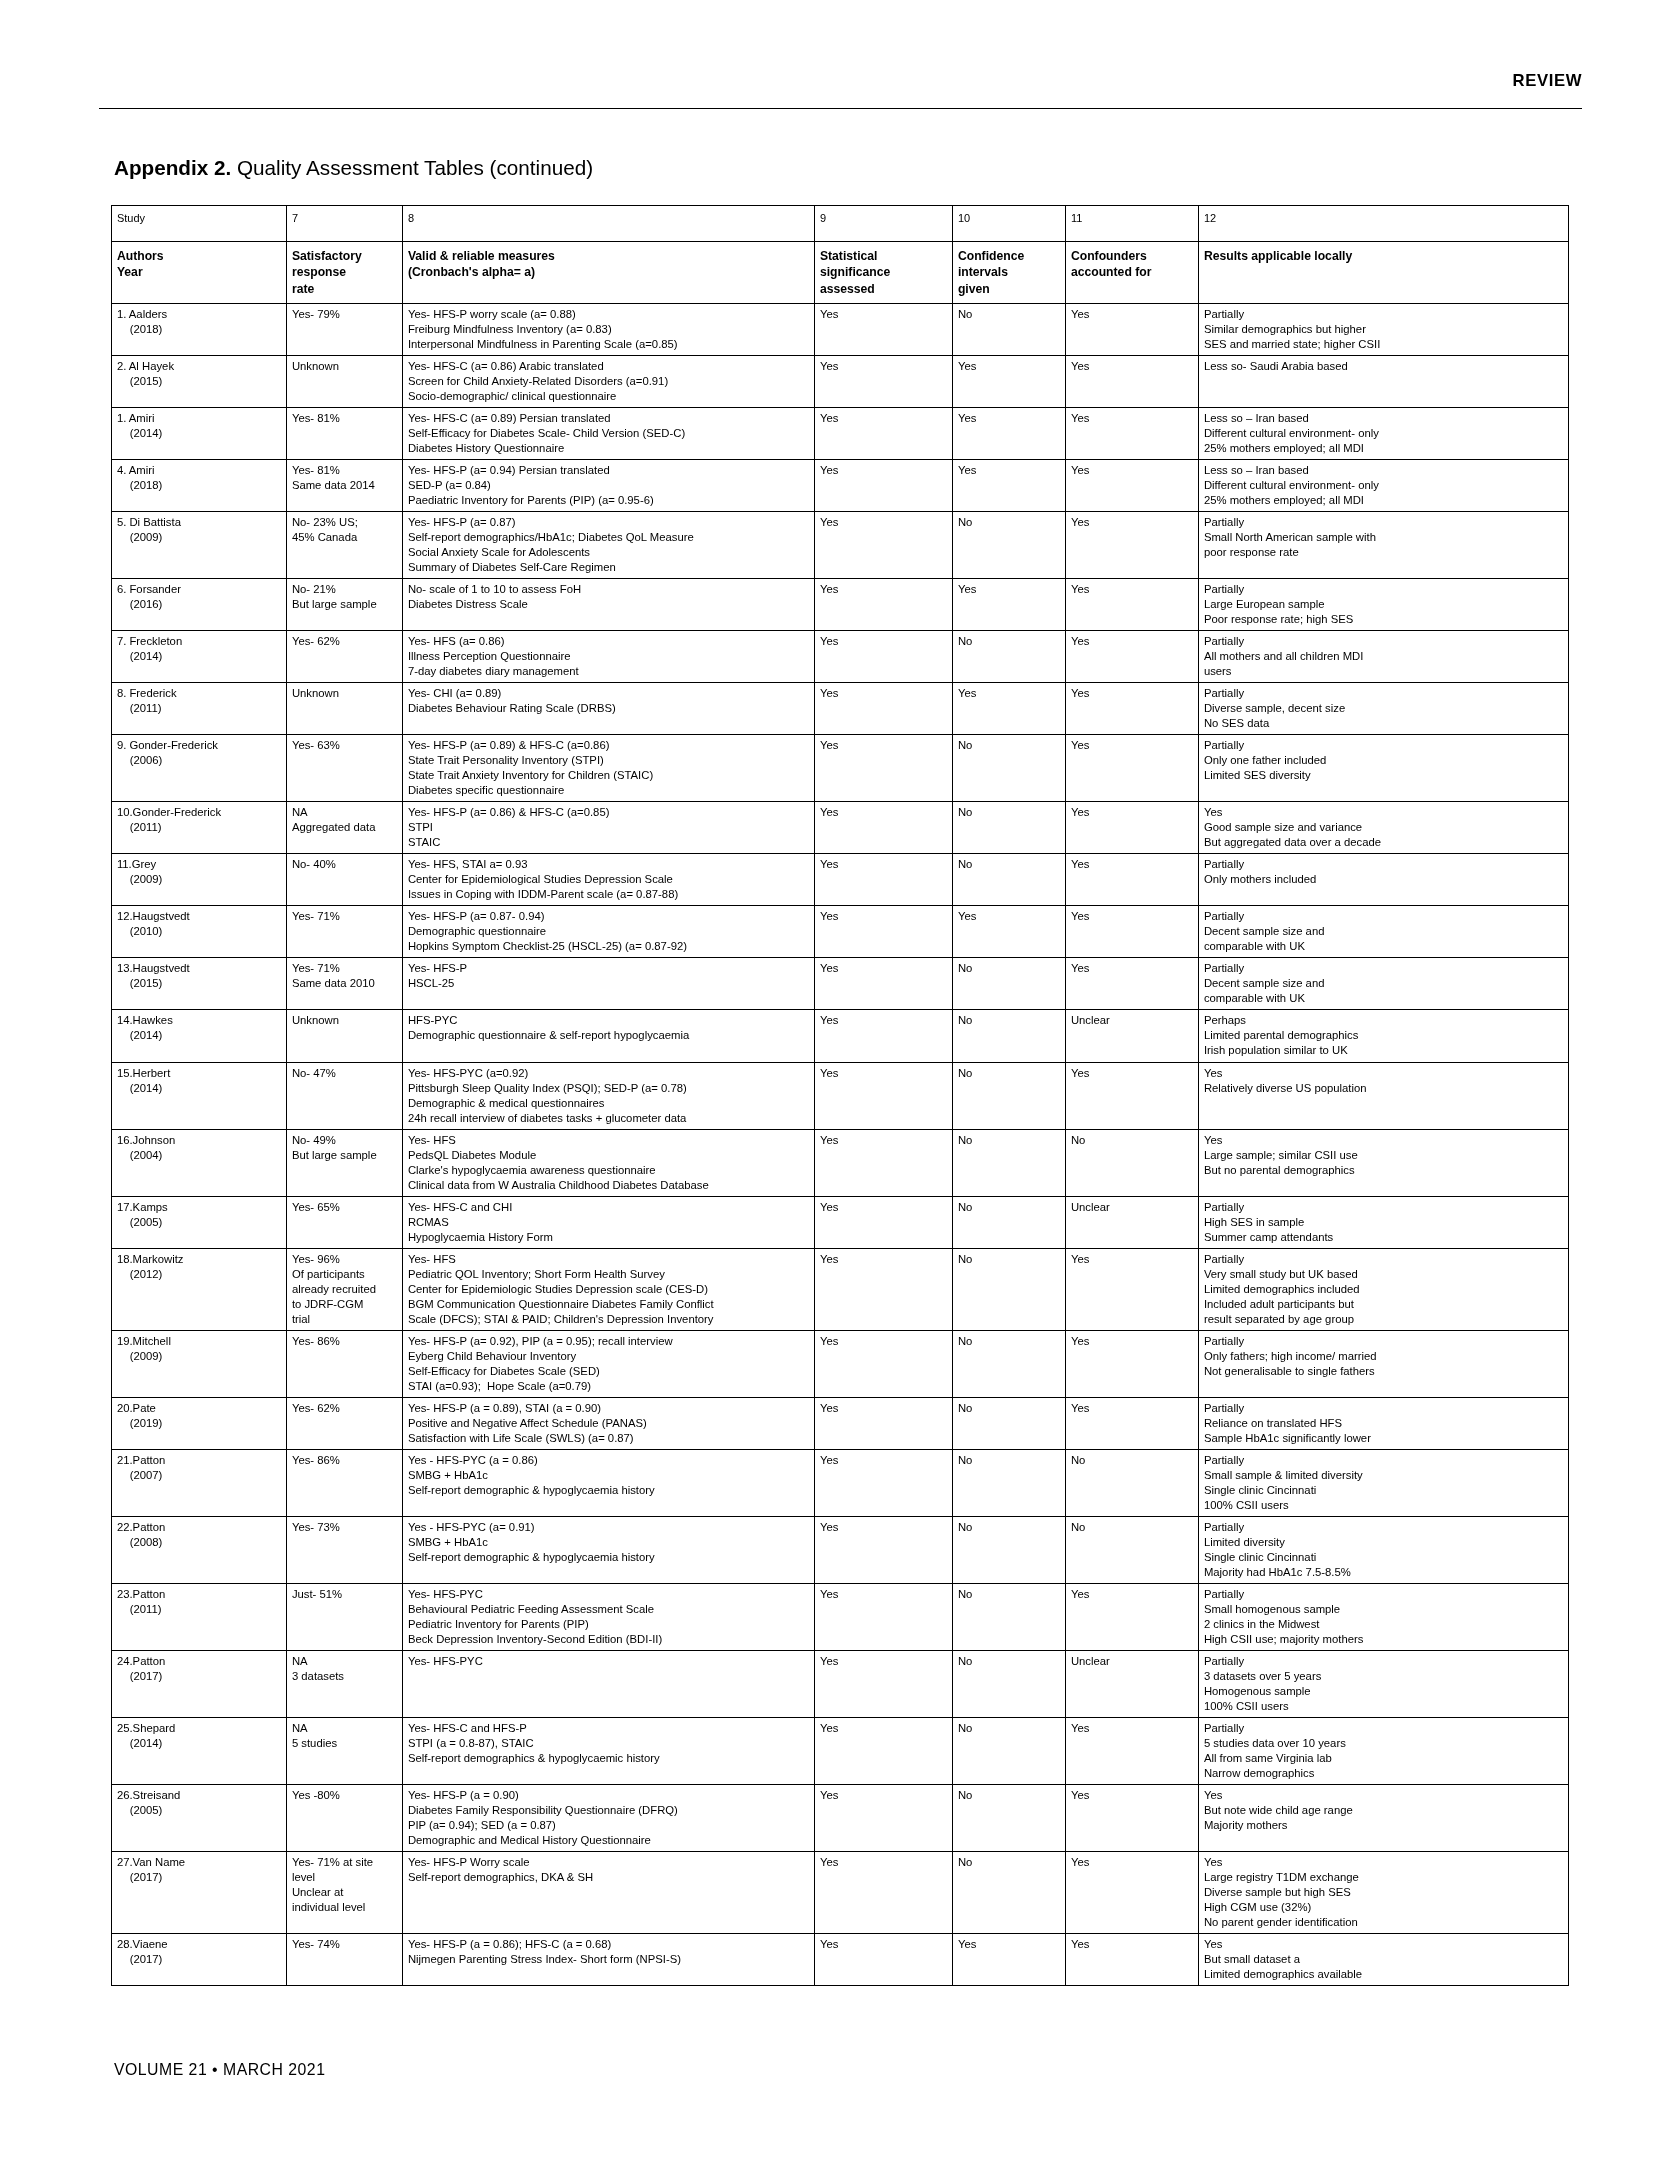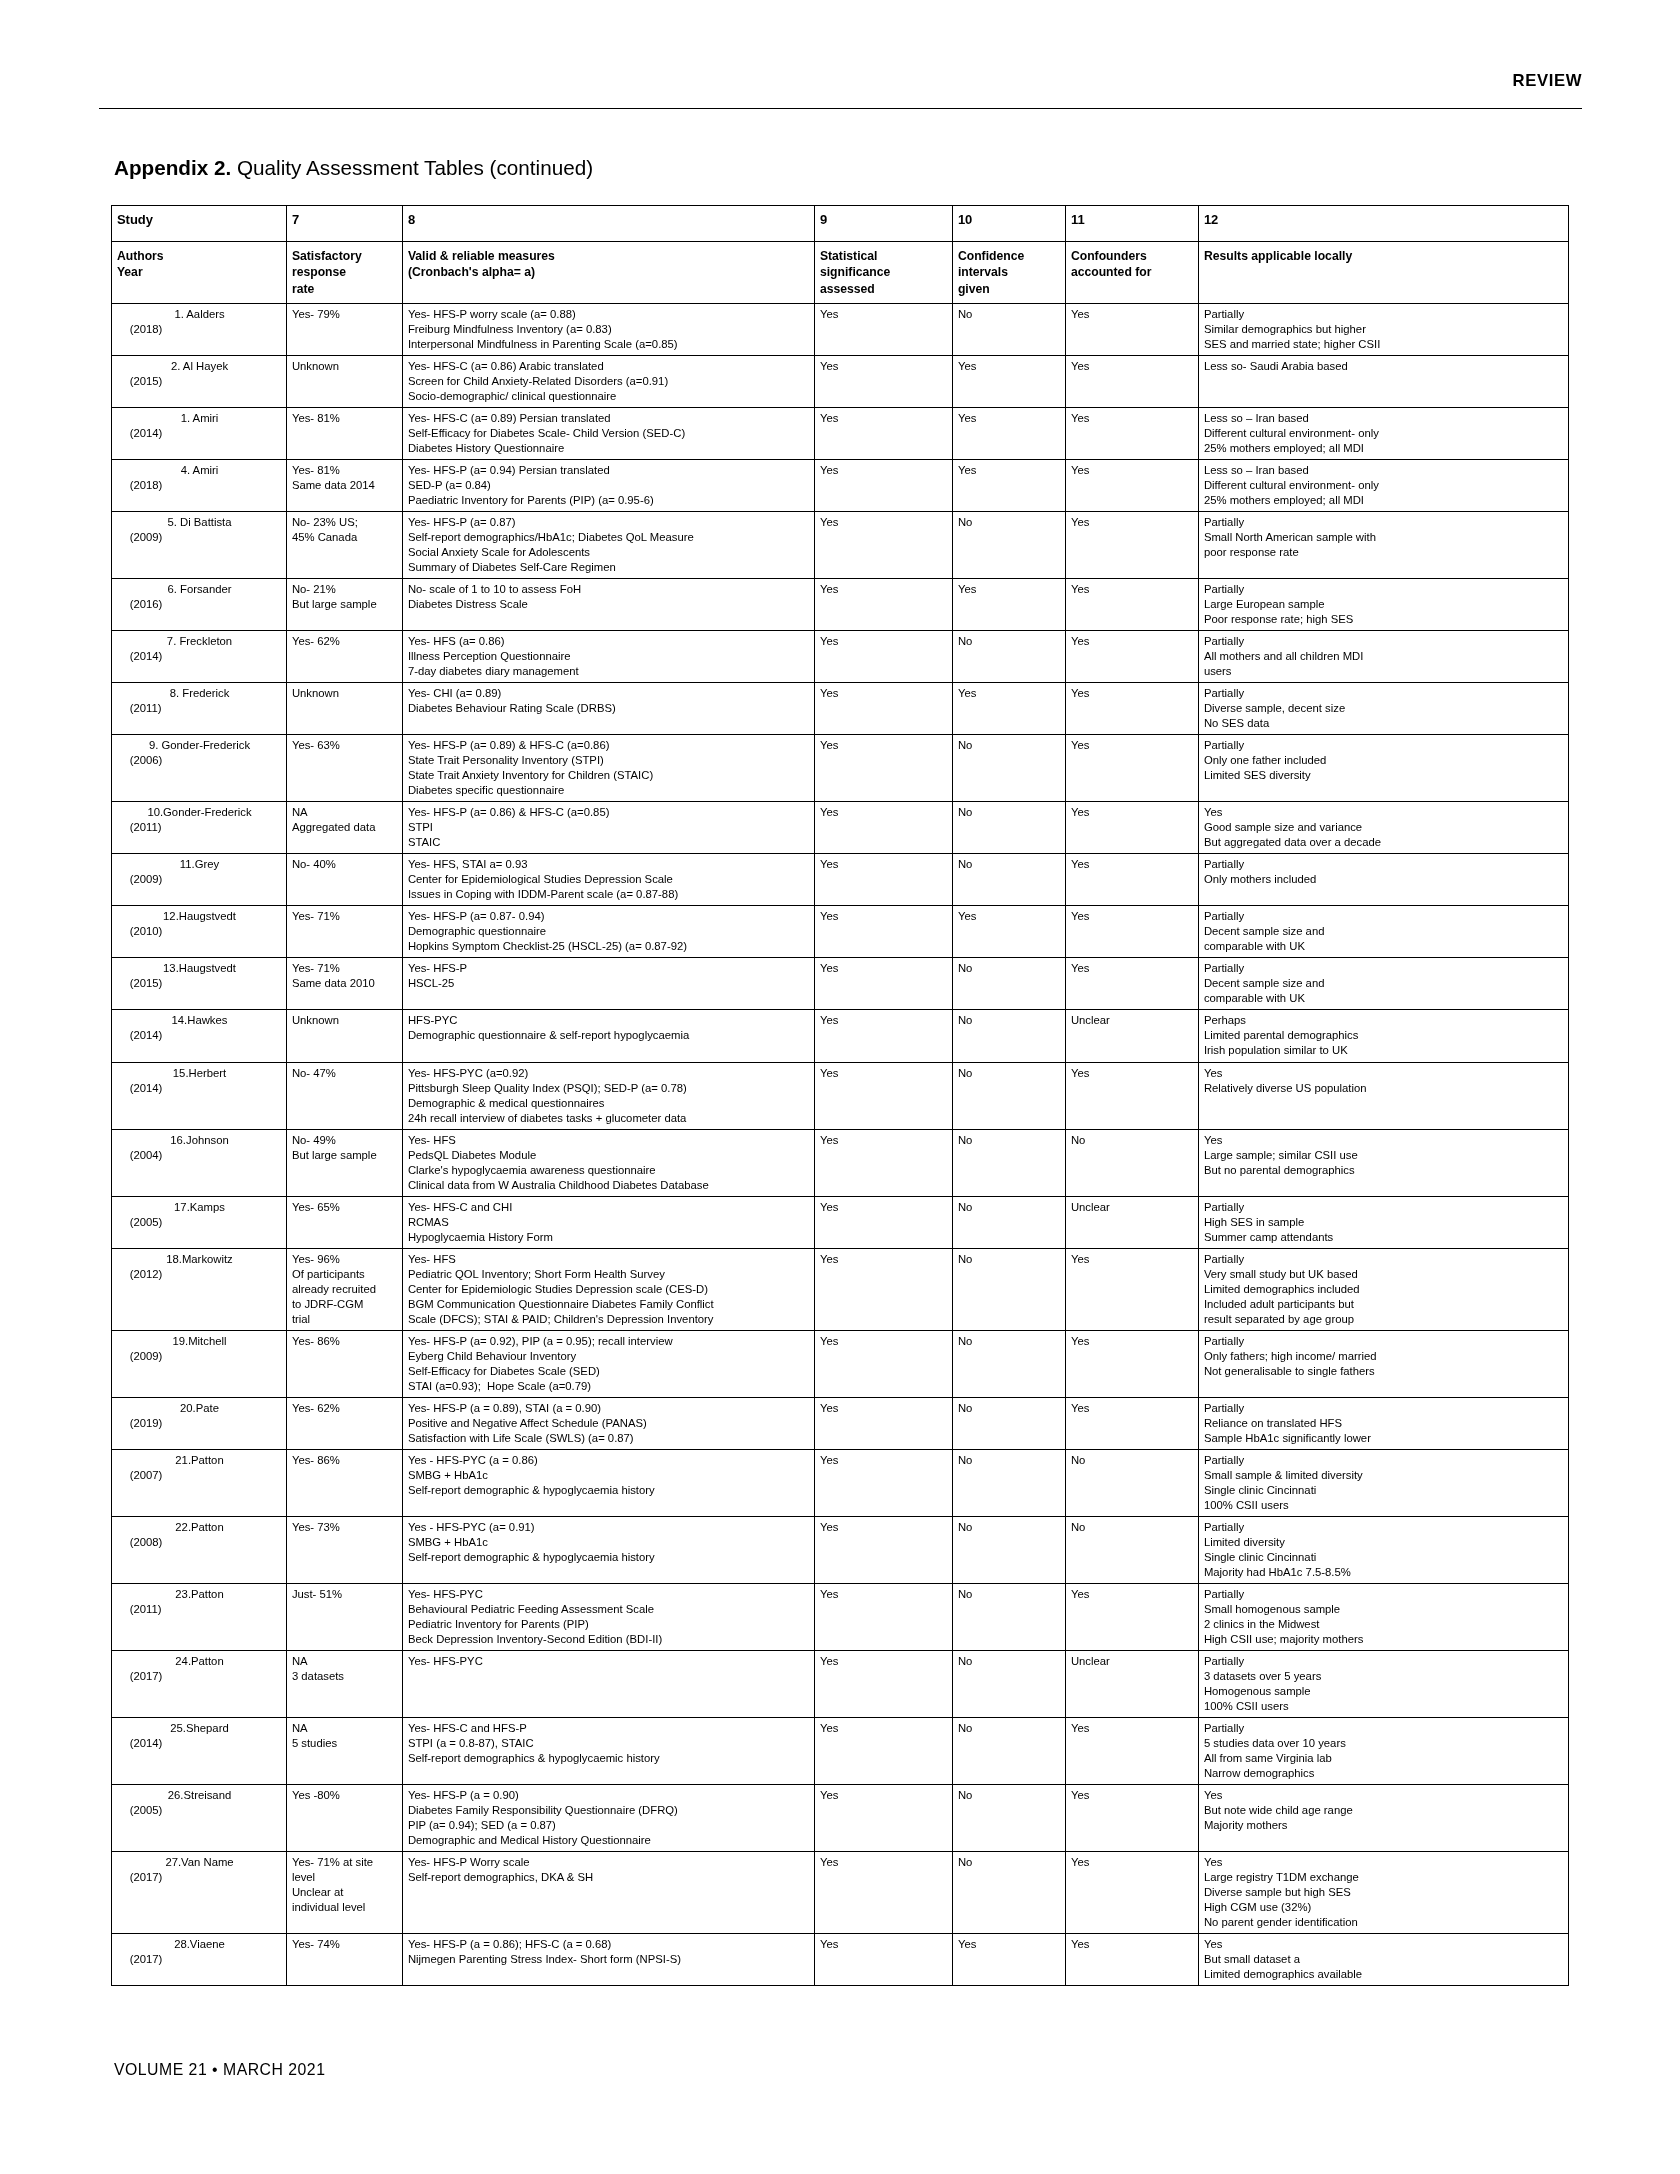--- a/index.html
+++ b/index.html
@@ -77,38 +77,38 @@
   
   col.c-study   { width: 175px; }
   col.c-resp    { width: 116px; }
   col.c-meas    { width: 412px; }
   col.c-stat    { width: 138px; }
   col.c-conf    { width: 113px; }
   col.c-confound{ width: 133px; }
   col.c-results { width: 370px; }
 
   tr.numrow td {
-    font-weight: bold;
-    font-size: 13px;
+    font-weight: normal;
+    font-size: 11px;
     height: 25.6px;
     padding-top: 4.9px;
     padding-bottom: 4.9px;
     margin-left: 19px;
   }
   tr.labelrow td {
     font-weight: bold;
     font-size: 12.2px;
     padding-top: 5.9px;
     padding-bottom: 5.9px;
   }
   tr.datarow td {
     font-size: 11.3px;
   }
   .line { display: block; white-space: pre; }
-  .study-name { display: block; text-align: center; }
+  .study-name { display: block; }
   .study-year { display: block; padding-left: 12.8px; }
 </style>
 </head>
 <body>
 
 <div class="page">
 
   <div class="running-head">REVIEW</div>
   <div class="head-rule"></div>
 

